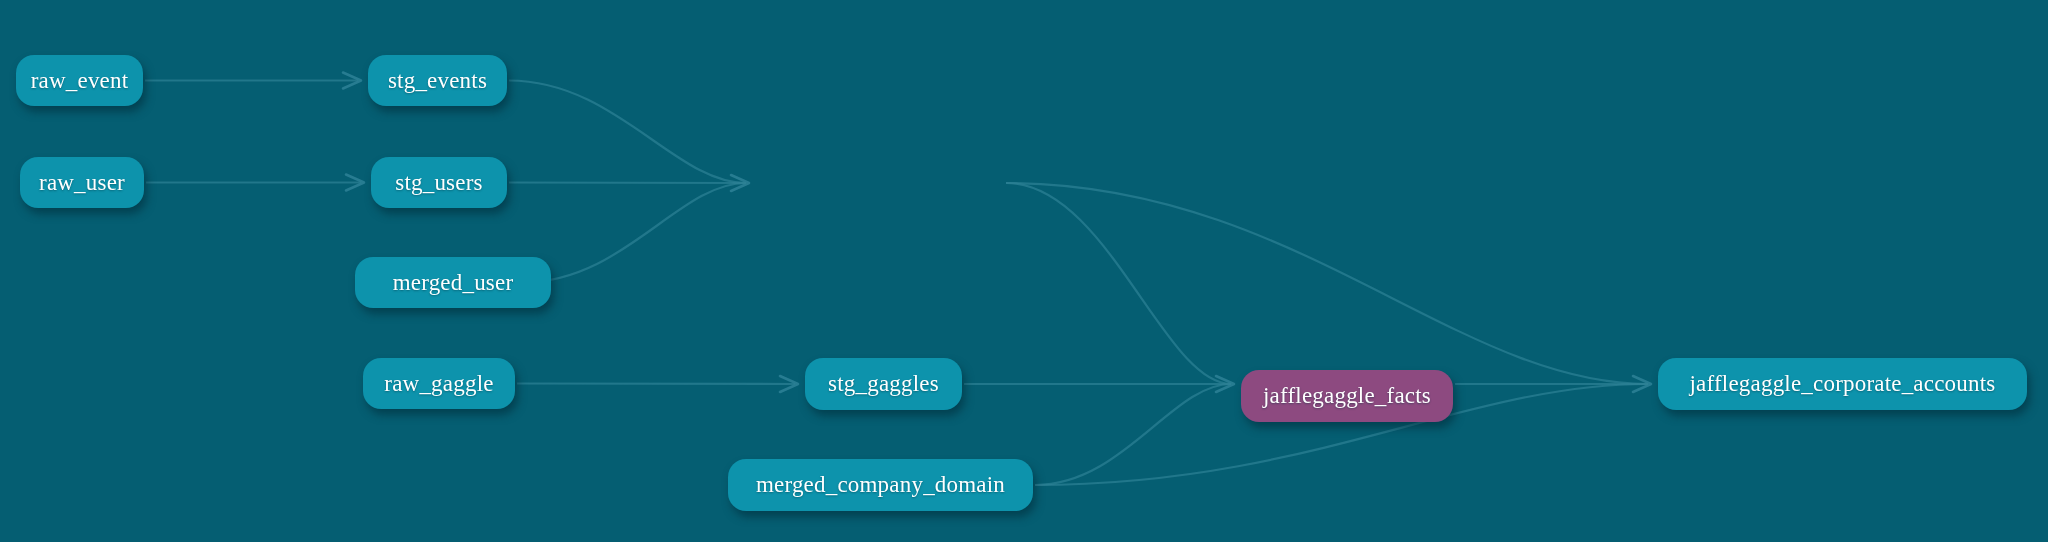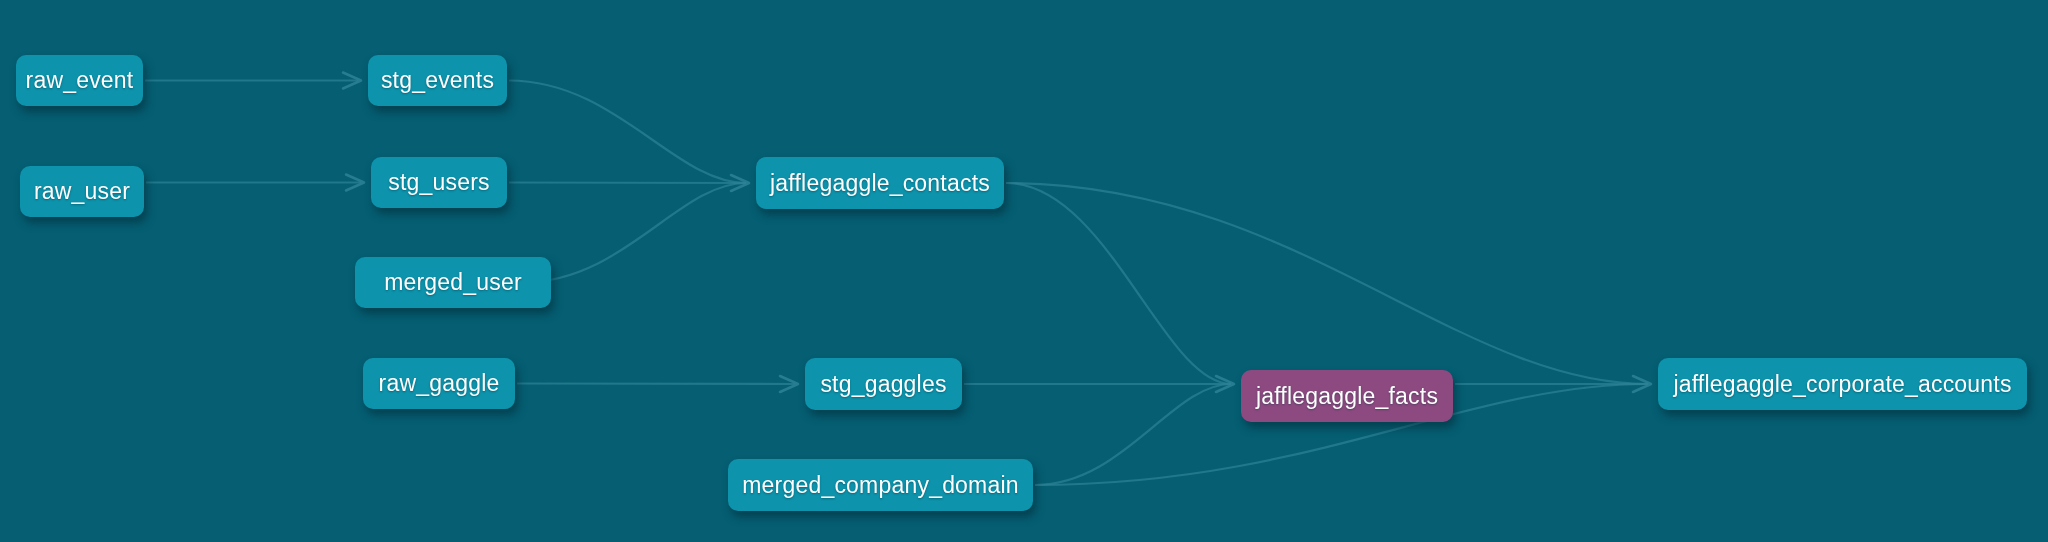--- a/index.html
+++ b/index.html
@@ -35,30 +35,31 @@
     opacity: 0.85;
     stroke-linecap: round;
     stroke-linejoin: round;
   }
   .node {
     position: absolute;
     box-sizing: border-box;
     display: flex;
     align-items: center;
     justify-content: center;
-    border-radius: 10px;
+    border-radius: 18px;
     background: #0D93AC;
     color: #FFFFFF;
     font-size: 23px;
     letter-spacing: 0.2px;
     white-space: nowrap;
     cursor: pointer;
     box-shadow: 3px 6px 9px rgba(2, 42, 54, 0.55);
     text-shadow: 0 1px 2px rgba(3, 50, 62, 0.45);
     user-select: none;
+    font-family: Liberation Serif, serif;
   }
   .node.highlighted {
     background: #8D4A80;
     margin-top: 12px;
   }
 </style>
 </head>
 <body>
 
 <div class="canvas">
@@ -78,22 +79,21 @@
       <path d="M 343 72.5 L 361 80.5 L 343 88.5" class="arrowhead"></path>
       <path d="M 346 174.5 L 364 182.5 L 346 190.5" class="arrowhead"></path>
       <path d="M 731 175 L 749 183 L 731 191" class="arrowhead"></path>
       <path d="M 780 376 L 798 384 L 780 392" class="arrowhead"></path>
       <path d="M 1216 376 L 1234 384 L 1216 392" class="arrowhead"></path>
       <path d="M 1633 376 L 1651 384 L 1633 392" class="arrowhead"></path>
     </svg>
 
 <div class="node" style="left: 16px; top: 55px; width: 127px; height: 51px;">raw_event</div>
     <div class="node" style="left: 368px; top: 55px; width: 139px; height: 51px;">stg_events</div>
-    <div class="node" style="left: 20px; top: 166px; width: 124px; height: 51px;">raw_user</div>
+    <div class="node" style="left: 20px; top: 157px; width: 124px; height: 51px;">raw_user</div>
     <div class="node" style="left: 371px; top: 157px; width: 136px; height: 51px; text-align: center;">stg_users</div>
     <div class="node" style="left: 355px; top: 257px; width: 196px; height: 51px;">merged_user</div>
-    <div class="node" style="left: 756px; top: 157px; width: 248px; height: 52px;">jafflegaggle_contacts</div>
     <div class="node" style="left: 805px; top: 358px; width: 157px; height: 52px;">stg_gaggles</div>
     <div class="node" style="left: 363px; top: 358px; width: 152px; height: 51px;">raw_gaggle</div>
     <div class="node highlighted" style="left: 1241px; top: 358px; width: 212px; height: 52px;">jafflegaggle_facts</div>
     <div class="node" style="left: 1658px; top: 358px; width: 369px; height: 52px;">jafflegaggle_corporate_accounts</div>
     <div class="node" style="left: 728px; top: 459px; width: 305px; height: 52px;">merged_company_domain</div>
   </div>
 
 </body></html>

